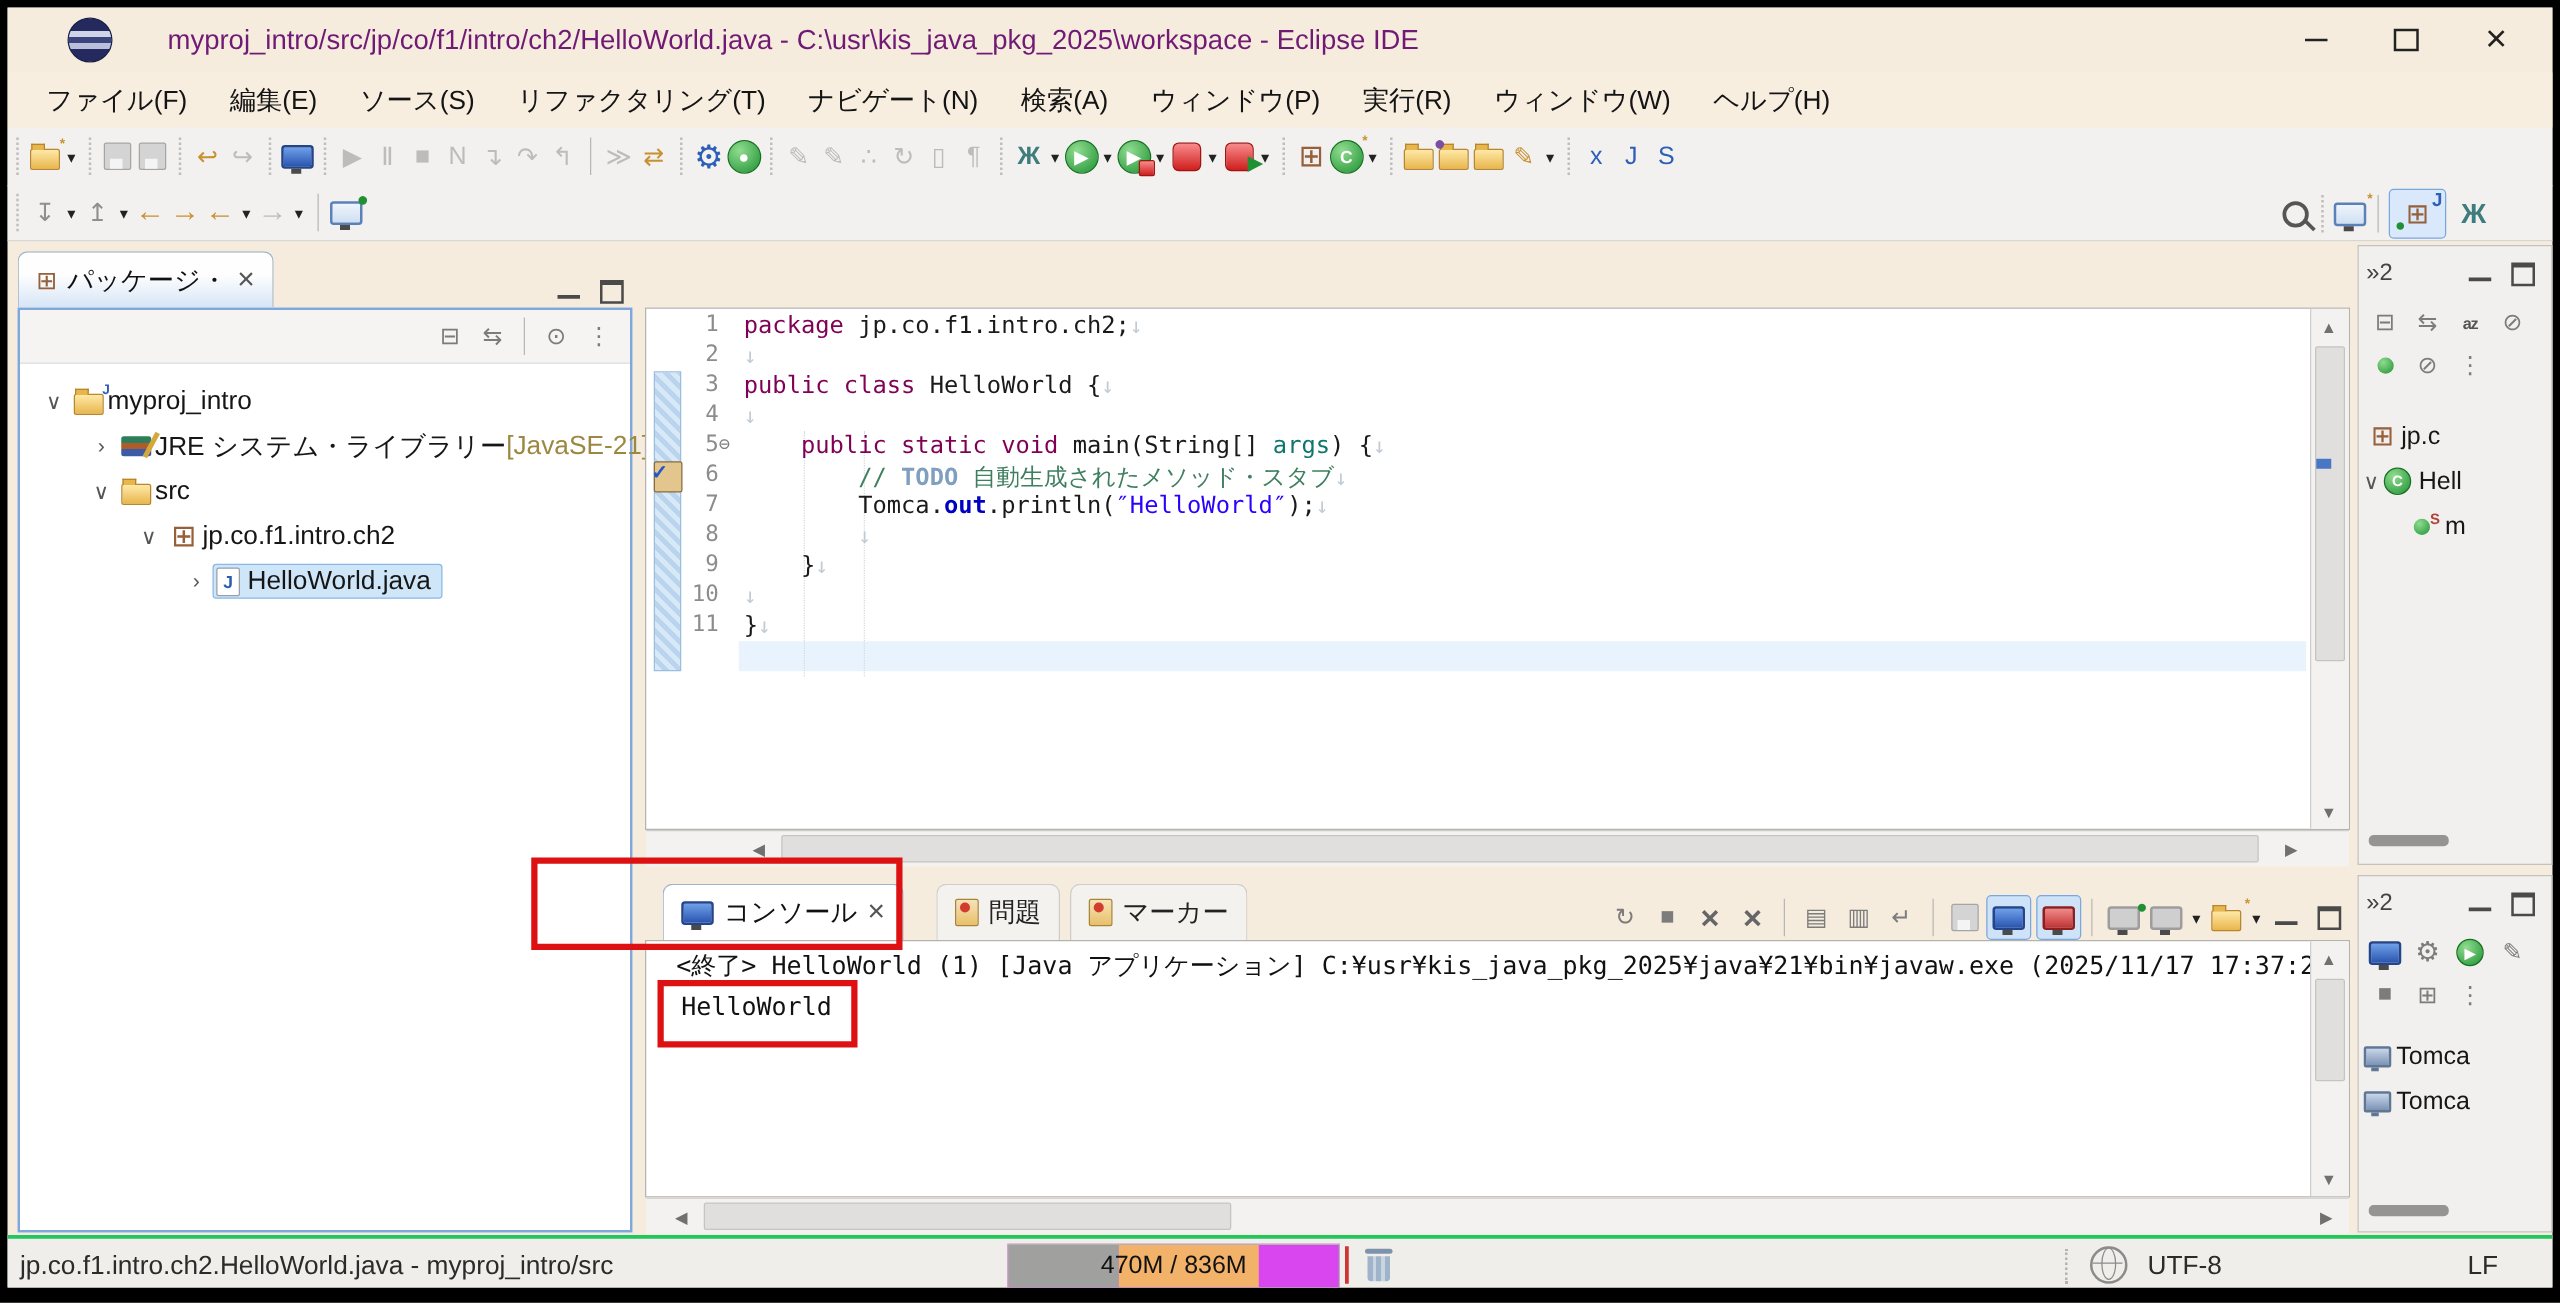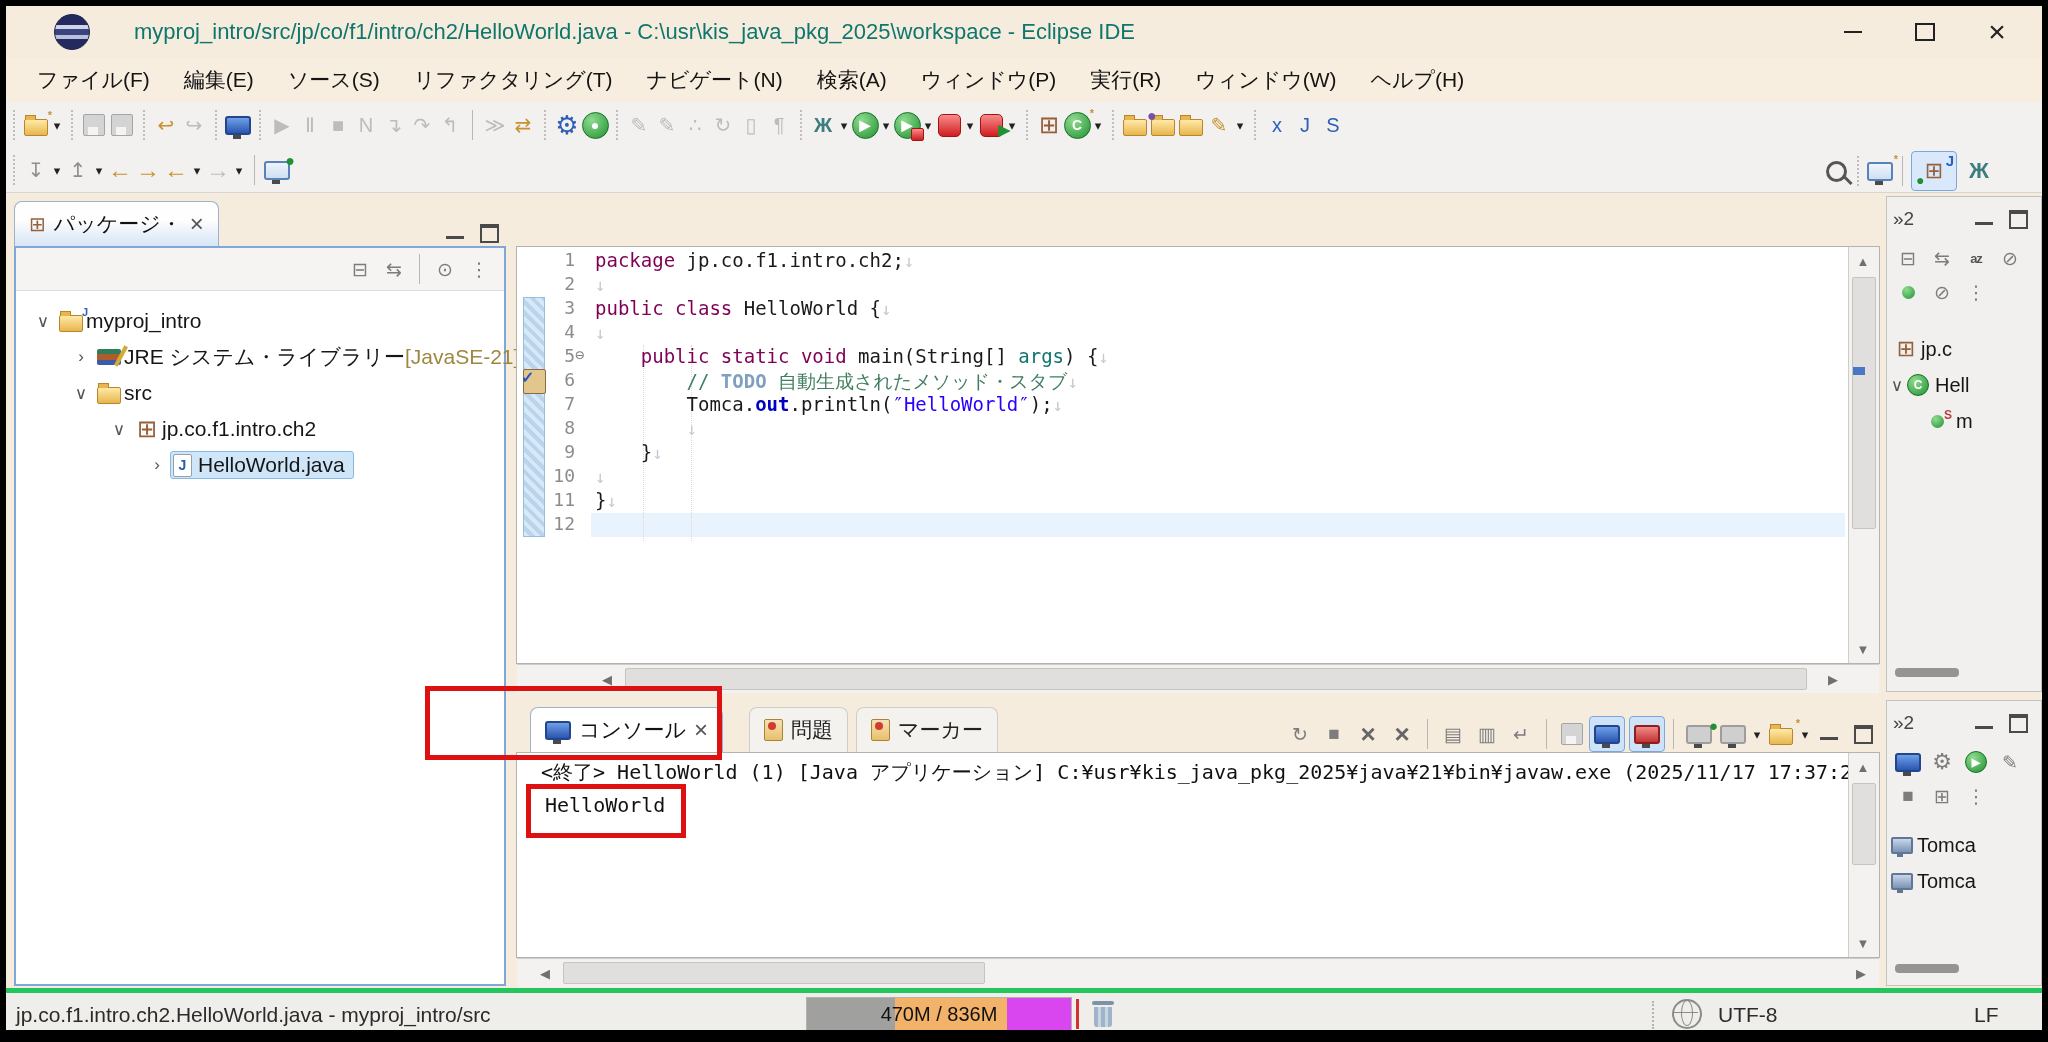--- a/index.html
+++ b/index.html
@@ -5,21 +5,21 @@
   html,body{margin:0;padding:0;background:#000;width:2048px;height:1042px;overflow:hidden;
     font-family:"Liberation Sans", sans-serif;}
   .app{position:absolute;left:6px;top:6px;width:2036px;height:1024px;background:#f6ecdd;overflow:hidden;}
   .g{position:absolute;left:-6px;top:-6px;width:2048px;height:1042px;}
   .abs{position:absolute;}
   
   .titlebar{left:6px;top:6px;width:2036px;height:52px;background:#f6ecdd;display:flex;align-items:center;}
   .logo{width:34px;height:34px;border-radius:50%;margin-left:48px;
     background:linear-gradient(180deg,#242a5e 0 28%,#cfd4e8 28% 42%,#3c447e 42% 58%,#b9c0dc 58% 72%,#242a5e 72% 100%);
     border:1px solid #1a1f4a;}
-  .titletext{margin-left:44px;font-size:22px;color:#0f766e;}
+  .titletext{margin-left:44px;font-size:22px;color:#701a75;}
   .wctrls{margin-left:auto;display:flex;align-items:center;gap:26px;margin-right:22px;}
   .wc{width:46px;height:40px;display:flex;align-items:center;justify-content:center;color:#222;}
   .minbar{width:18px;height:2px;background:#222;}
   .maxbox{width:16px;height:14px;border:2px solid #222;}
   .closex{font-size:30px;line-height:30px;}
   
   .menubar{left:6px;top:58px;width:2036px;height:44px;background:#f7eee0;display:flex;align-items:center;padding-left:14px;}
   .mitem{font-size:21px;color:#141414;padding:6px 17px;}
   
   .tb{left:6px;width:2036px;background:#f2f1ef;display:flex;align-items:center;}
@@ -105,21 +105,21 @@
   .striphead{display:flex;align-items:center;height:44px;padding:0 6px;}
   .chev{font-size:19px;color:#444;}
   .sic{width:34px;height:34px;display:flex;align-items:center;justify-content:center;font-size:19px;color:#7c7c7c;}
   .srow{height:36px;display:flex;align-items:center;font-size:20px;color:#161616;white-space:nowrap;overflow:hidden;}
   .dotgrip{width:64px;height:9px;background:#969492;border-radius:4px;margin:4px 0 0 4px;}
   .mdot{width:13px;height:13px;border-radius:50%;background:radial-gradient(circle at 35% 30%,#8fdc8f,#1f9132);}
   .sup{font-size:12px;font-weight:bold;color:#b3443c;position:relative;top:-6px;}
   .srv{width:18px;height:13px;background:linear-gradient(#c8d6ea,#7b93b5);border:2px solid #5f7694;border-radius:2px;position:relative;}
   .srv:after{content:"";position:absolute;left:4px;bottom:-5px;width:6px;height:3px;background:#5f7694;}
   
-  .statusbar{left:6px;top:988px;width:2036px;height:42px;background:#f0eeea;border-top:5px solid #22c55e;}
+  .statusbar{left:6px;top:988px;width:2036px;height:42px;background:#f0eeea;border-top:3px solid #22c55e;}
   .sbleft{position:absolute;left:10px;top:10px;font-size:21px;color:#2b2b2b;}
   .heap{position:absolute;left:800px;top:4px;width:264px;height:34px;background:#d946ef;border:1px solid #b4b2af;overflow:hidden;}
   .heapseg1{position:absolute;left:0;top:0;width:88px;height:34px;background:#a0a09e;}
   .heapseg2{position:absolute;left:88px;top:0;width:112px;height:34px;background:#f2b269;}
   .heaptext{position:absolute;left:0;top:5px;width:264px;text-align:center;font-size:20px;color:#111;}
   .redtick{position:absolute;left:1070px;top:6px;width:3px;height:30px;background:#cf3333;}
   .trash{position:absolute;left:1086px;top:8px;width:22px;height:26px;}
   .trash .lid{position:absolute;left:0;top:0;width:22px;height:4px;background:#7d93ab;border-radius:2px;}
   .trash .body{position:absolute;left:2px;top:6px;width:18px;height:20px;background:linear-gradient(90deg,#9fb4c8 0 4px,#c9d6e2 4px 7px,#9fb4c8 7px 11px,#c9d6e2 11px 14px,#9fb4c8 14px 18px);border-radius:0 0 3px 3px;}
   .globe{position:absolute;left:1666px;top:6px;width:26px;height:26px;border:2px solid #8b8b8b;border-radius:50%;}
@@ -379,21 +379,20 @@
       <div class="cline"><span class="lnum">2</span><span class="ws">↓</span></div>
       <div class="cline"><span class="lnum">3</span><span class="kw">public class</span><span> HelloWorld {</span><span class="ws">↓</span></div>
       <div class="cline"><span class="lnum">4</span><span class="ws">↓</span></div>
       <div class="cline"><span class="lnum">5</span><span class="foldm">⊖</span><span>    </span><span class="kw">public static void</span><span> main(String[] </span><span class="prm">args</span><span>) {</span><span class="ws">↓</span></div>
       <div class="cline"><span class="lnum">6</span><span>        </span><span class="cm">// </span><span class="tt">TODO</span><span class="cm"> 自動生成されたメソッド・スタブ</span><span class="ws">↓</span></div>
       <div class="cline"><span class="lnum">7</span><span>        Tomca.</span><span class="fld">out</span><span>.println(</span><span class="str">″HelloWorld″</span><span>);</span><span class="ws">↓</span></div>
       <div class="cline"><span class="lnum">8</span><span>        </span><span class="ws">↓</span></div>
       <div class="cline"><span class="lnum">9</span><span>    }</span><span class="ws">↓</span></div>
       <div class="cline"><span class="lnum">10</span><span class="ws">↓</span></div>
       <div class="cline"><span class="lnum">11</span><span>}</span><span class="ws">↓</span></div>
-      <div class="cline"><span class="lnum">12</span></div>
     </div>
 
     <div class="sbv" style="right:0;top:0;bottom:0">
       <div class="sarr" style="position:absolute;top:0">▲</div>
       <div class="sthumb" style="position:absolute;left:3px;top:30px;width:22px;height:250px"></div>
       <div class="sarr" style="position:absolute;bottom:0">▼</div>
       <div style="position:absolute;left:4px;top:120px;width:12px;height:8px;background:#4a77c4"></div>
     </div>
   </div>
 

